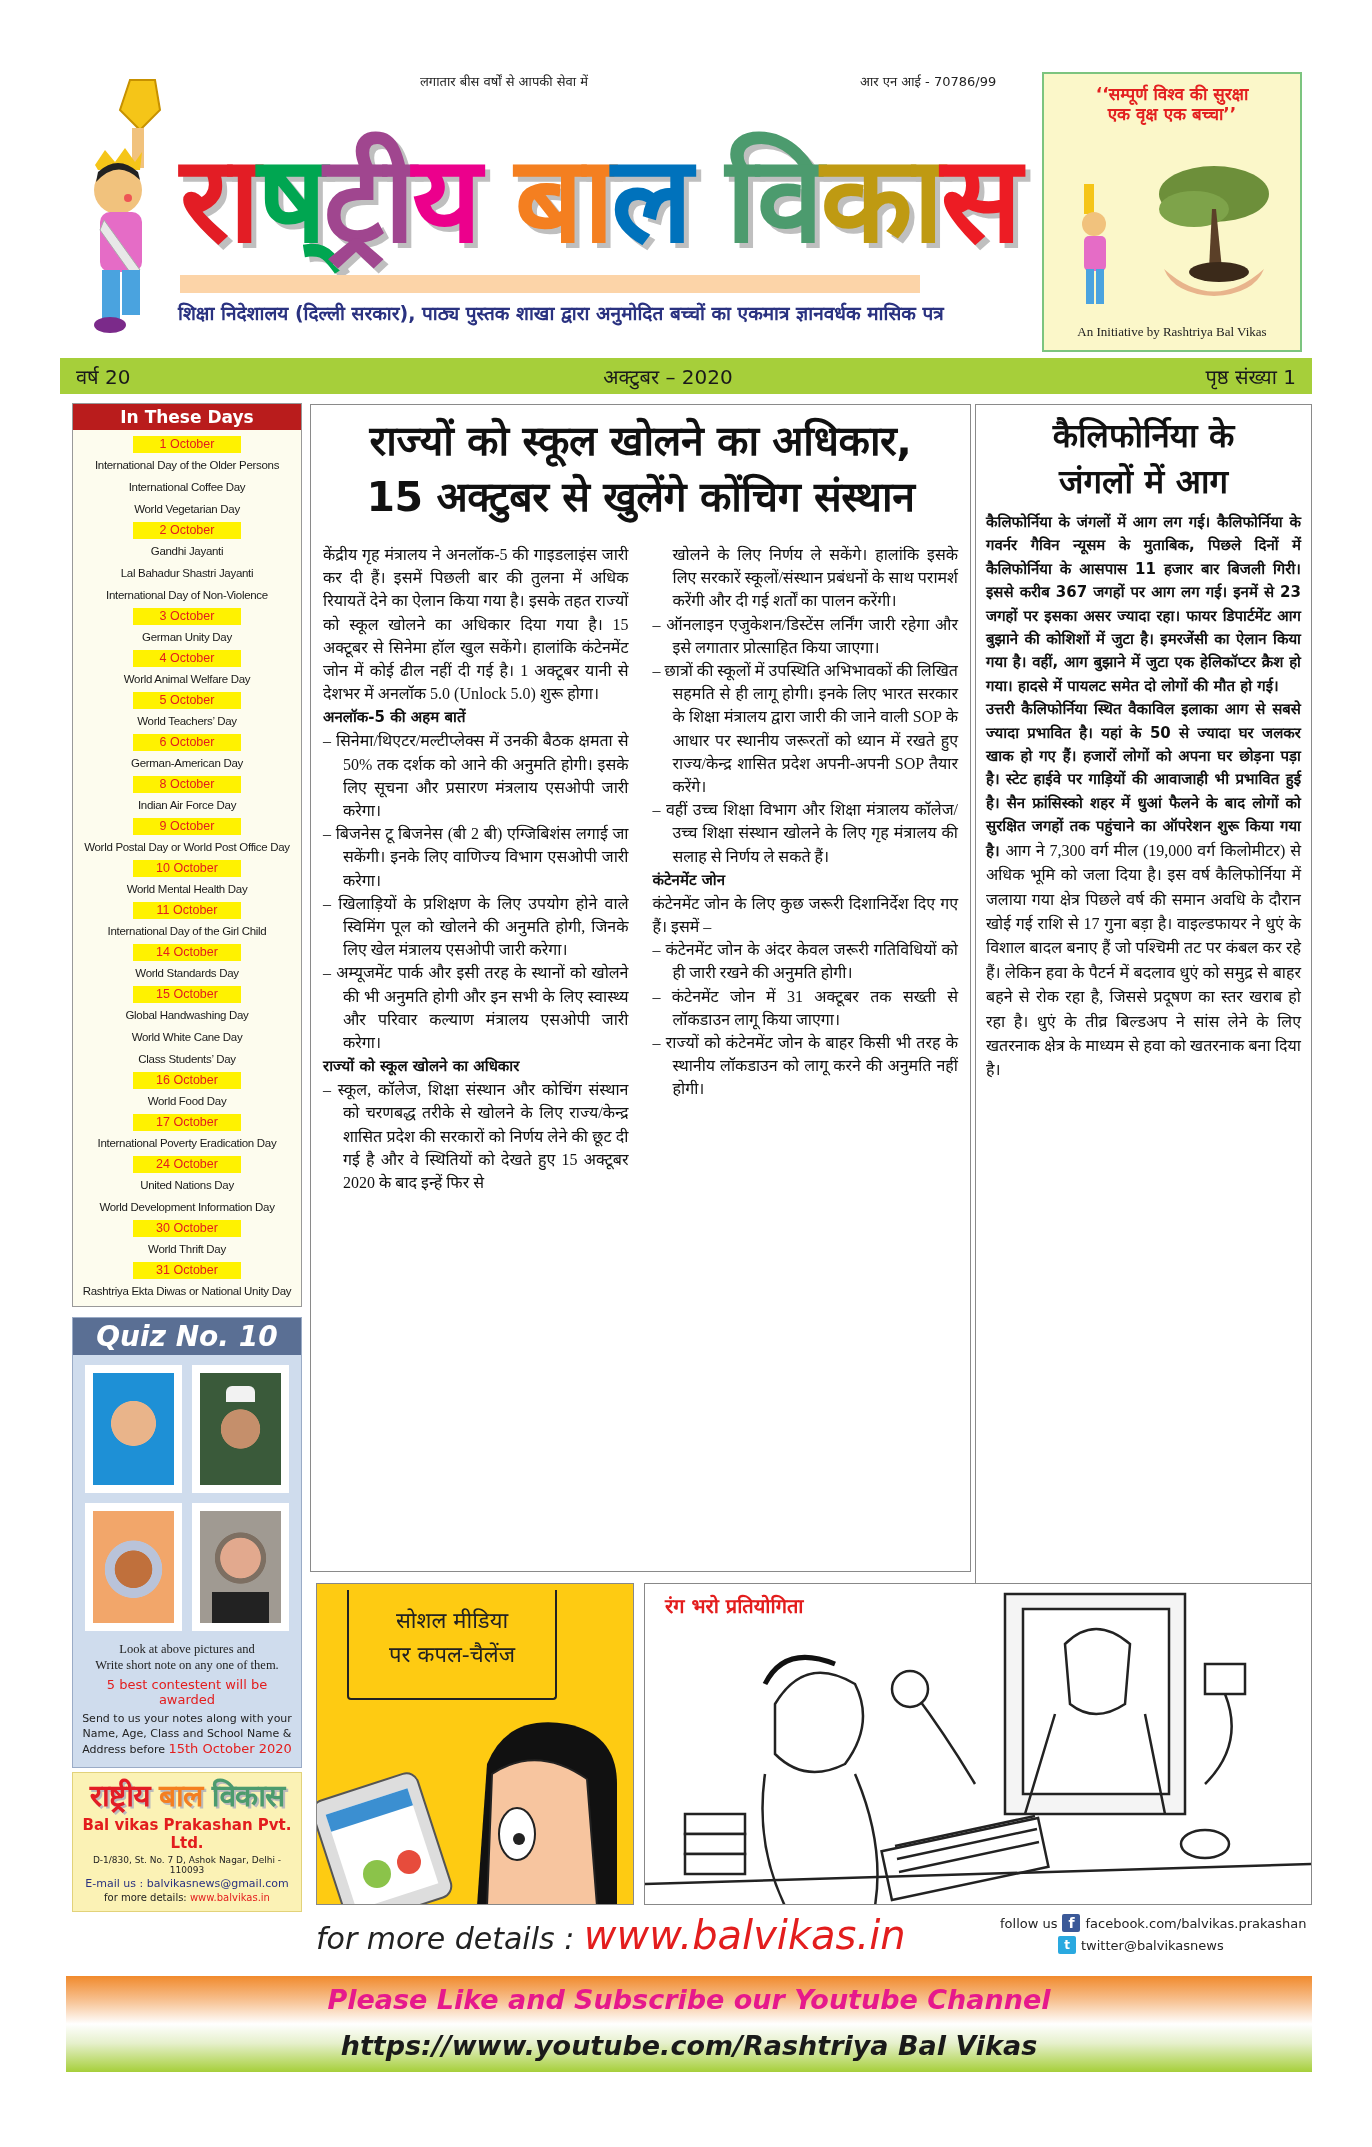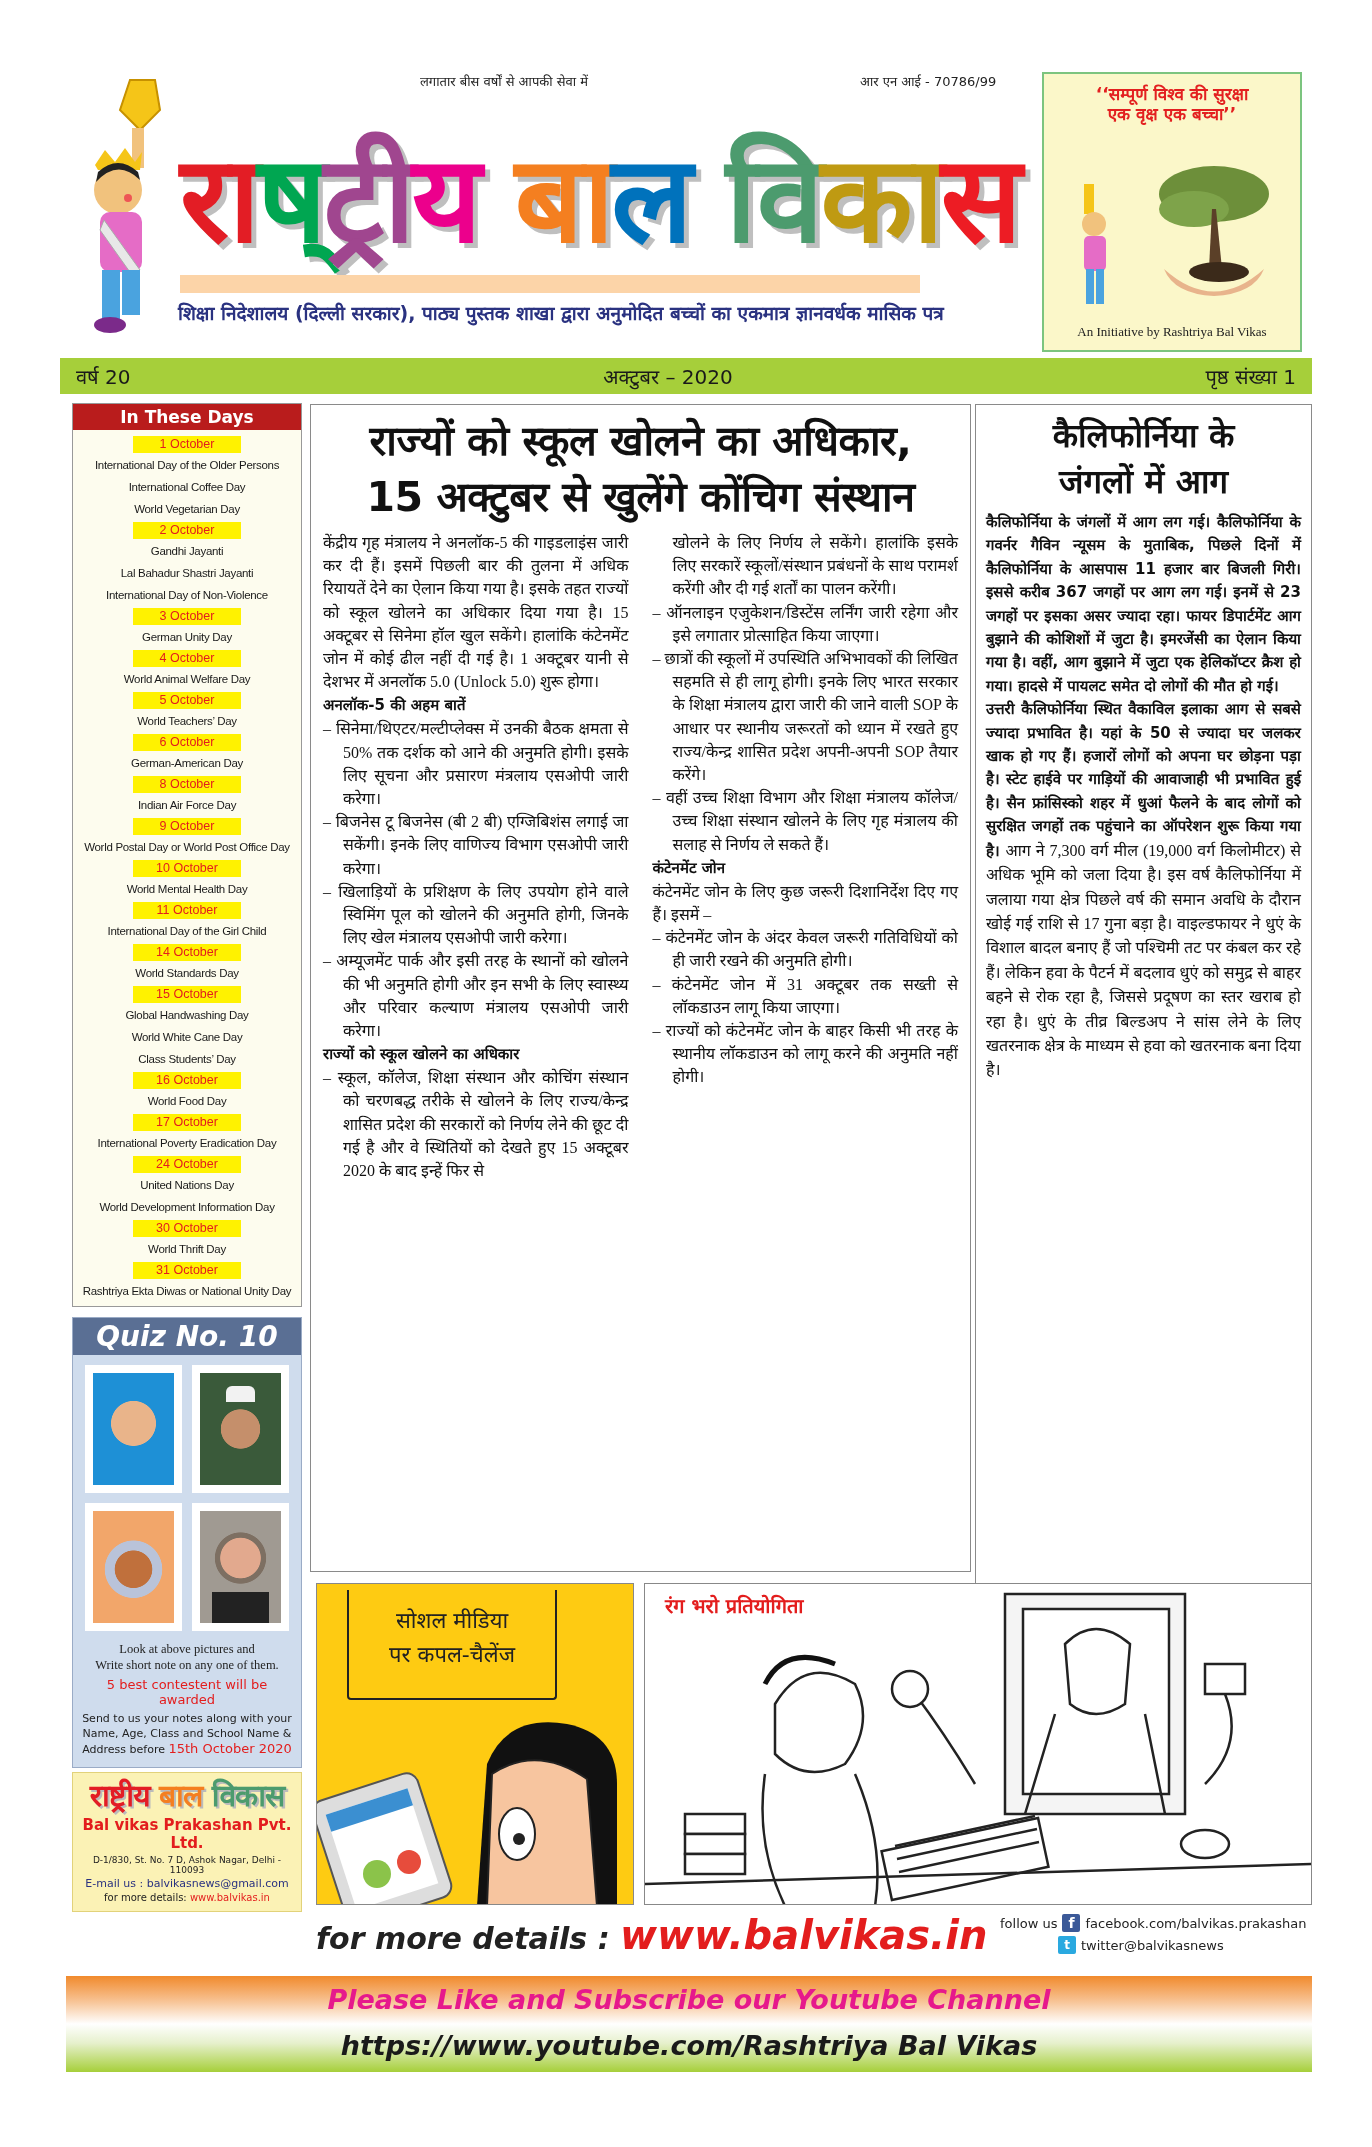--- a/index.html
+++ b/index.html
@@ -46,40 +46,40 @@
   .pub-logo { font-weight: bold; font-size: 30px; letter-spacing: -1px; text-shadow: 2px 2px 0 #bbb; line-height: 1.1; }
   .pub-name { color: #e31d1d; font-size: 15px; font-weight: bold; margin-top: 4px; }
   .pub-addr { font-size: 9px; color: #222; margin-top: 3px; }
   .pub-email { font-size: 11px; color: #2a3280; margin-top: 2px; }
   .pub-web { font-size: 10px; color: #222; margin-top: 2px; }
   .pub-web b { color: #e31d1d; font-weight: normal; }
 
   
   .main-article { position: absolute; left: 310px; top: 404px; width: 661px; height: 1168px; border: 1px solid #8a8a8a; padding: 8px 12px; }
   .headline { font-weight: bold; font-size: 41px; line-height: 56px; text-align: center; color: #111; letter-spacing: -0.5px; }
-  .article-cols { display: grid; grid-template-columns: 1fr 1fr; gap: 24px; margin-top: 6px; font-family: "Liberation Serif", serif; font-size: 16px; line-height: 23.2px; }
+  .article-cols { display: grid; grid-template-columns: 1fr 1fr; gap: 24px; margin-top: 18px; font-family: "Liberation Serif", serif; font-size: 16px; line-height: 23.2px; }
   .para { text-align: justify; }
   .subhead { font-family: "DejaVu Sans", sans-serif; font-weight: bold; font-size: 15px; line-height: 24px; }
   .bullet { padding-left: 20px; text-indent: -20px; text-align: justify; }
 
   
   .side-article { position: absolute; left: 975px; top: 404px; width: 337px; height: 1432px; border: 1px solid #8a8a8a; padding: 8px 10px; }
   .side-headline { font-weight: bold; font-size: 33px; line-height: 46px; text-align: center; }
   .side-body { margin-top: 6px; font-size: 15px; line-height: 23.4px; text-align: justify; }
   .side-body .bold { font-weight: bold; }
   .side-body .serif { font-family: "Liberation Serif", serif; font-size: 16px; }
 
   
   .cartoon-left { position: absolute; left: 316px; top: 1583px; width: 318px; height: 322px; background: #fecb12; overflow: hidden; border: 1px solid #888; }
   .cartoon-caption { position: absolute; left: 30px; top: 6px; width: 210px; height: 110px; border-left: 2px solid #222; border-right: 2px solid #222; border-bottom: 2px solid #222; border-radius: 0 0 4px 4px; text-align: center; font-size: 22px; line-height: 34px; padding-top: 14px; color: #222; }
   .cartoon-right { position: absolute; left: 644px; top: 1583px; width: 668px; height: 322px; border: 1px solid #888; background: #fff; overflow: hidden; }
   .rang-title { position: absolute; left: 20px; top: 8px; color: #e31d1d; font-weight: bold; font-size: 20px; }
 
   
-  .more-details { position: absolute; left: 316px; top: 1912px; font-style: italic; font-weight: bold; font-size: 30px; color: #222; white-space: nowrap; }
+  .more-details { position: absolute; left: 316px; top: 1912px; font-style: italic; font-weight: normal; font-size: 30px; color: #222; white-space: nowrap; }
   .more-details .url { color: #e31d1d; font-size: 40px; }
   .follow { position: absolute; left: 1000px; top: 1912px; font-size: 13px; color: #222; }
   .follow-row { display: flex; align-items: center; gap: 5px; height: 22px; }
   .fb-icon { width: 18px; height: 18px; background: #3b5998; color: #fff; font-weight: bold; font-size: 14px; text-align: center; line-height: 18px; border-radius: 2px; }
   .tw-icon { width: 18px; height: 18px; background: #2aa9e0; color: #fff; font-weight: bold; font-size: 12px; text-align: center; line-height: 18px; border-radius: 2px; }
   .banner { position: absolute; left: 66px; top: 1976px; width: 1246px; height: 96px; background: linear-gradient(to bottom, #f18a2c 0%, #f7c08f 25%, #ffffff 50%, #e6f0cc 70%, #a6cf3a 100%); text-align: center; }
   .banner-line1 { color: #e6198c; font-weight: bold; font-style: italic; font-size: 27px; line-height: 48px; }
   .banner-line2 { color: #1a1a1a; font-weight: bold; font-style: italic; font-size: 27px; line-height: 44px; }
 </style>
 </head>

